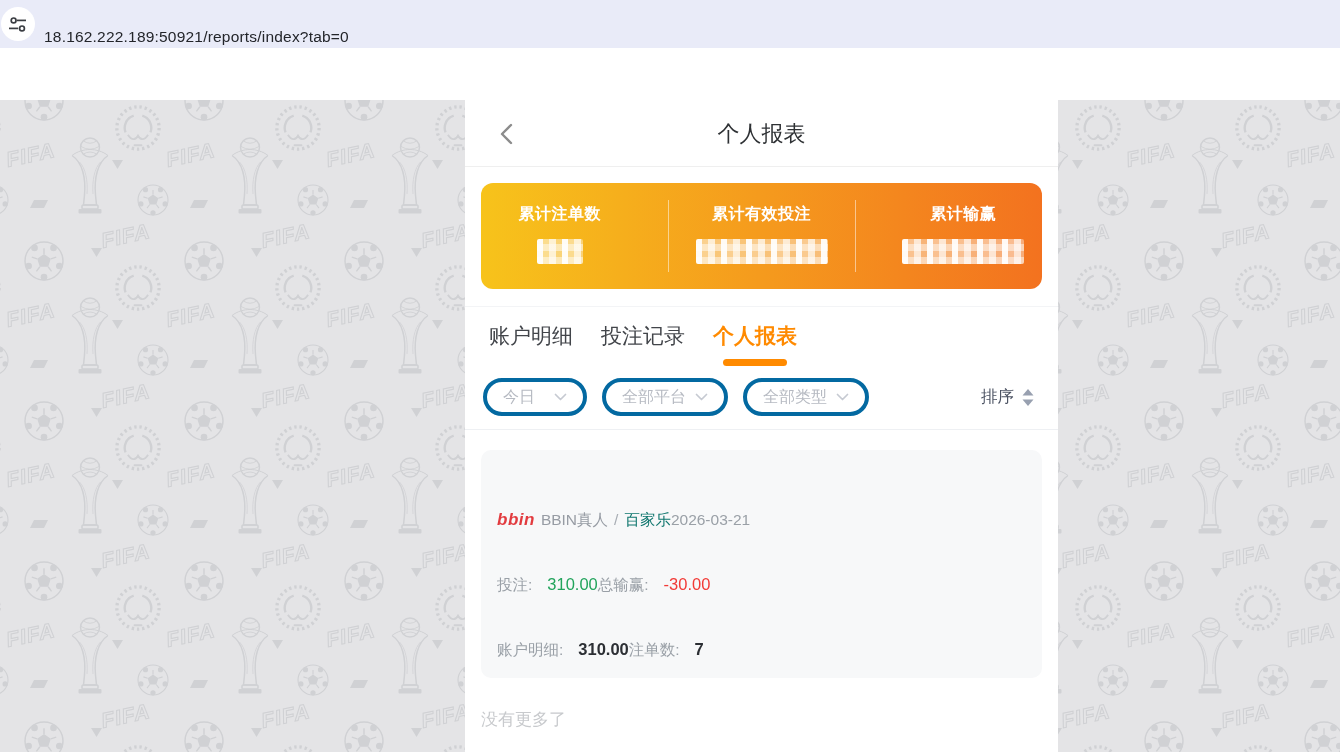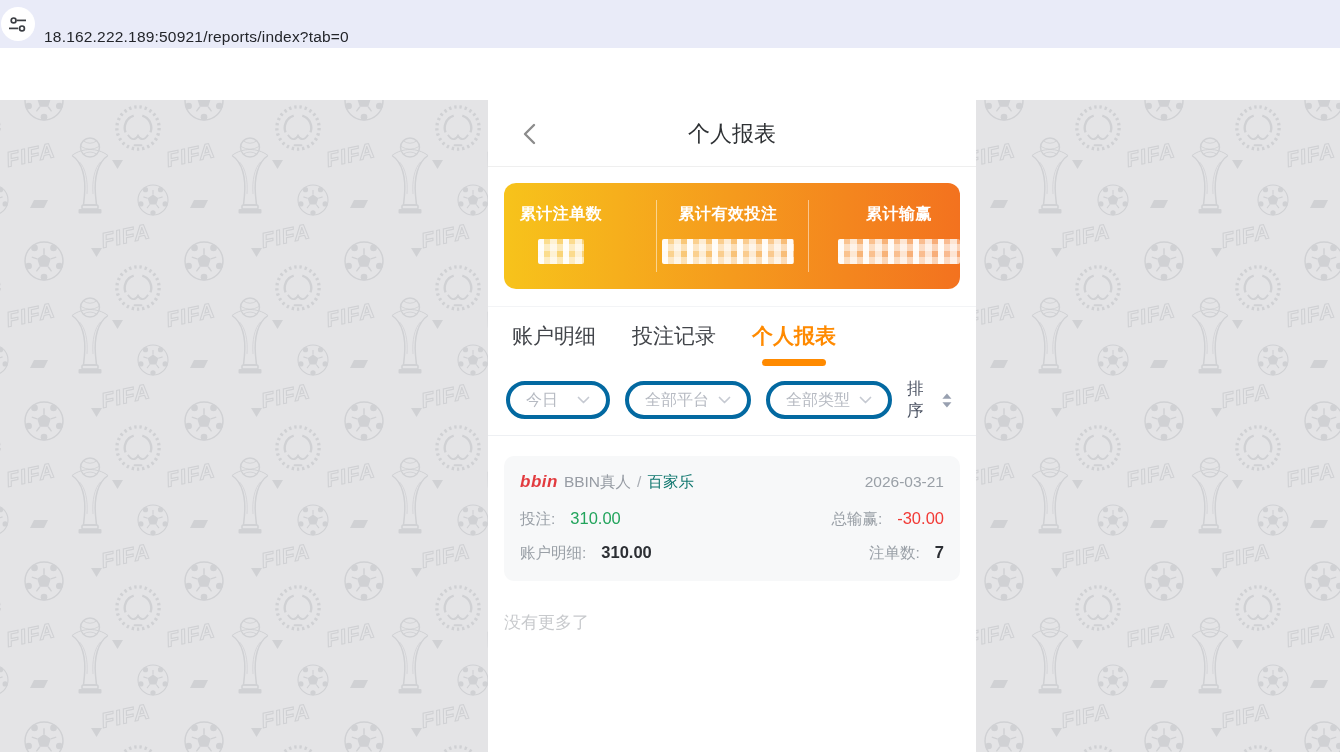--- a/index.html
+++ b/index.html
@@ -11,21 +11,21 @@
   .addressbar { position:absolute; left:0; top:0; width:1340px; height:48px; background:#e9ebf8; }
   .site-icon-circle { position:absolute; left:1px; top:7px; width:34px; height:34px;
                       border-radius:50%; background:#fff; display:flex; align-items:center; justify-content:center; }
   .url-text { position:absolute; left:44px; top:13px; height:48px; line-height:48px;
               font-size:15.5px; color:#23252a; letter-spacing:.2px; white-space:nowrap; }
 
   
   .bg-pattern { position:absolute; left:0; top:100px; }
 
   
-  .panel { position:absolute; left:488px; top:100px; width:488px; height:652px; background:#fff; }
+  .panel { position:absolute; left:465px; top:100px; width:593px; height:652px; background:#fff; }
 
   .app-header { position:relative; height:67px; border-bottom:1px solid #efefef; }
   .back-btn { position:absolute; left:30px; top:23px; width:22px; height:22px; cursor:pointer;
               display:flex; align-items:center; justify-content:center; }
   .page-title { text-align:center; line-height:67px; font-size:22px; color:#2e3134; font-weight:500; }
 
   .summary-card { position:relative; margin:16px 16px 0; height:106px; border-radius:12px;
                   background:linear-gradient(90deg,#f7c31b,#f3721f); display:flex;gap:44px; }
   .stat { flex:1; text-align:center; padding-top:21px; }
   .stat-label { font-size:16px; font-weight:700; color:#fff; letter-spacing:.5px; }
@@ -34,38 +34,38 @@
       background-image:
         repeating-linear-gradient(90deg, rgba(255,255,255,.95) 0 6px, rgba(255,255,255,.42) 6px 12px,
                                   rgba(255,255,255,.78) 12px 19px, rgba(255,255,255,.30) 19px 25px),
         repeating-linear-gradient(0deg, rgba(255,255,255,.55) 0 7px, rgba(255,255,255,.15) 7px 13px); }
   .m-w1 { width:46px; } .m-w2 { width:132px; } .m-w3 { width:122px; }
   .vdiv { position:absolute; top:17px; bottom:17px; width:1px; background:rgba(255,255,255,.5); }
   .vdiv1 { left:33.33%; } .vdiv2 { left:66.66%; }
 
   .section-hr { margin-top:17px; border-top:1px solid #f3f4f6; }
 
-  .tabs { display:flex; gap:36px; padding:15px 24px 0; }
+  .tabs { display:flex; gap:28px; padding:15px 24px 0; }
   .tab { display:flex; flex-direction:column; align-items:center; font-size:21px; color:#42454a; cursor:pointer; }
   .tab .tab-underline { width:64px; height:7px; border-radius:4px; margin-top:9px; background:transparent; }
   .tab.active { color:#ff8a00; font-weight:700; }
   .tab.active .tab-underline { background:#ff8a00; }
 
   .filters { display:flex; align-items:center; gap:15px; margin-top:12px;
              padding:0 18px 13px; border-bottom:1px solid #eef0f3; }
   .pill { height:38px; border:4px solid #0369a1; border-radius:19px; background:#fff;
           display:flex; align-items:center; justify-content:space-between;
           padding:0 16px; font-size:16px; color:#b6bac2; cursor:pointer; }
   .pill-1 { min-width:104px; } .pill-2,.pill-3 { min-width:126px; }
   .sort-group { margin-left:auto; display:flex; align-items:center; gap:8px;
                 font-size:16.5px; color:#4b5262; cursor:pointer; padding-right:6px; }
 
   .records { padding:20px 16px 0; }
   .record-card { background:#f7f8f9; border-radius:10px; padding:16px 16px 17px; cursor:pointer; }
-  .r-row { display:flex; justify-content:space-between; align-items:baseline; }
+  .r-row { display:flex; align-items:baseline;margin-top:44px; }
   .r-row-1 { margin-bottom:16px; } .r-row-2 { margin-bottom:13px; }
   .r-left { display:flex; align-items:baseline; gap:6px; }
   .bbin-logo { color:#e23b3f; font-size:17px; font-weight:800; font-style:italic; letter-spacing:.5px; }
   .provider-name { color:#979ca4; font-size:15.5px; }
   .slash { color:#a8adb4; font-size:15.5px; }
   .game-name { color:#0f766e; font-size:15.5px; }
   .record-date { color:#9aa0a7; font-size:15.5px; }
   .kv-label { color:#9aa0a7; font-size:15.5px; }
   .val-green { color:#22a45c; font-size:16.5px; margin-left:9px; }
   .val-red { color:#f23a36; font-size:16.5px; margin-left:9px; }

